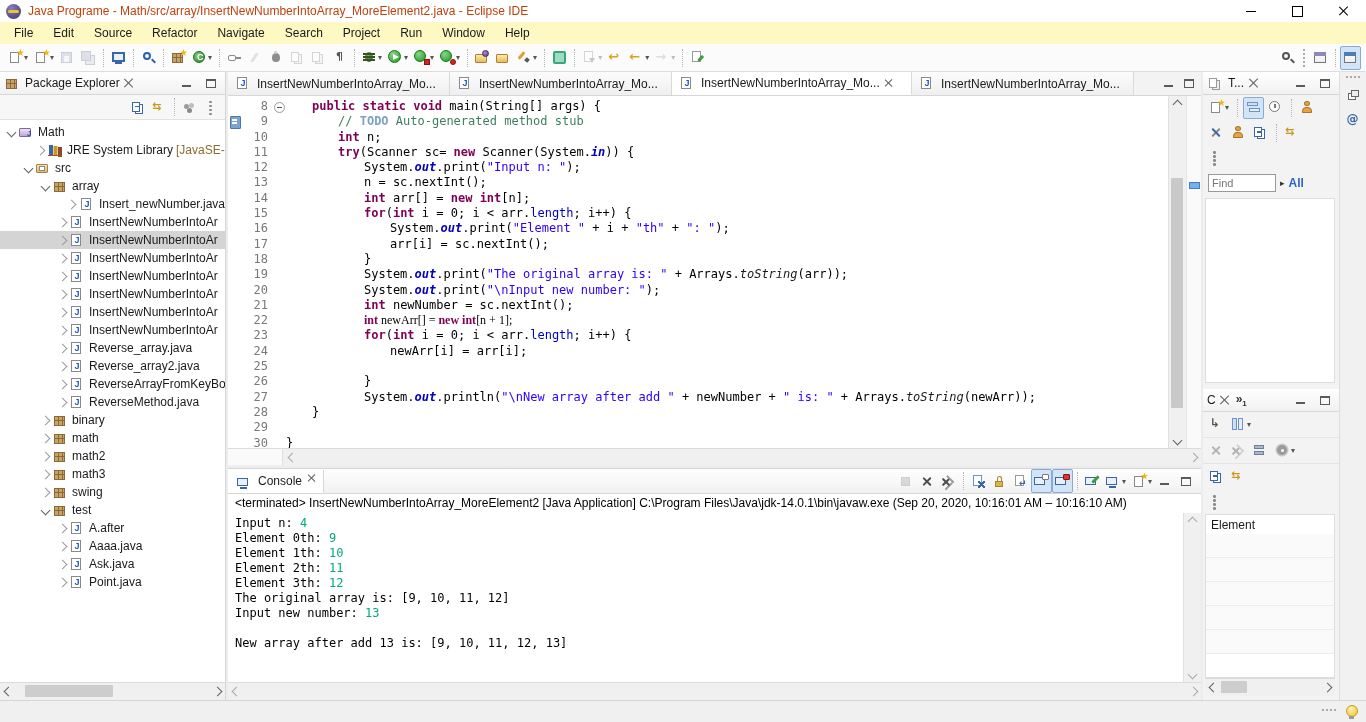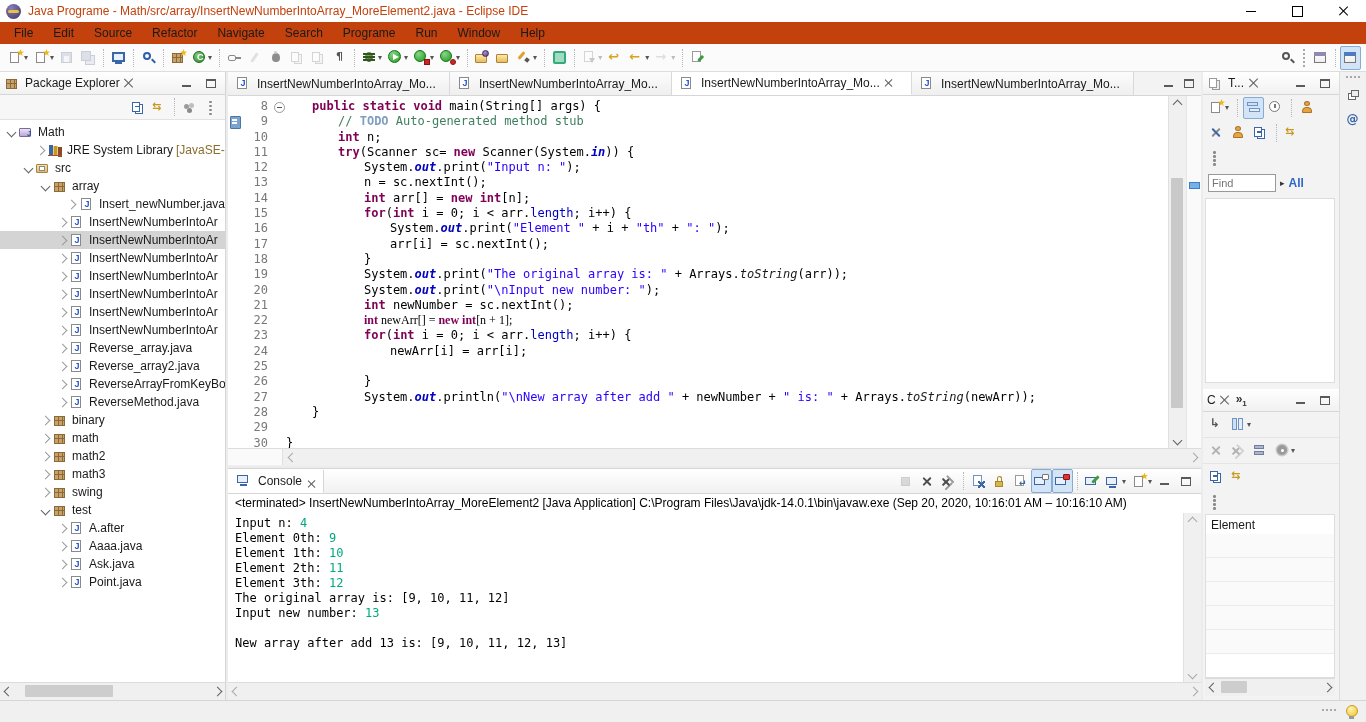--- a/index.html
+++ b/index.html
@@ -12,21 +12,21 @@
   .win-controls{margin-left:auto;display:flex;height:22px}
   .wbtn{width:46px;height:22px;display:flex;align-items:center;justify-content:center}
   .wmin{width:10px;height:1px;background:#000}
   .wmax{width:9px;height:9px;border:1px solid #000}
   .xicon{position:relative;width:10px;height:10px;display:inline-block;flex:0 0 auto}
   .xicon::before,.xicon::after{content:"";position:absolute;left:4.5px;top:-1px;width:1.4px;height:12px;background:#5f5f5f}
   .xicon::before{transform:rotate(45deg)}.xicon::after{transform:rotate(-45deg)}
   .xicon.dark::before,.xicon.dark::after{background:#000}
   .xicon.small{width:8px;height:8px}
   .xicon.small::before,.xicon.small::after{height:10px;left:3.5px}
-  .menubar{position:absolute;top:22px;left:0;width:1366px;height:22px;background:#c2410c;display:flex;align-items:center;padding-left:4px;box-sizing:border-box}
+  .menubar{position:absolute;top:22px;left:0;width:1366px;height:22px;background:#fef9c3;display:flex;align-items:center;padding-left:4px;box-sizing:border-box}
   .menu-item{padding:2px 10px;white-space:nowrap}
   .toolbar{position:absolute;top:44px;left:0;width:1366px;height:28px;background:#fbfbfb;border-bottom:1px solid #ddd;display:flex;align-items:center;padding:0 5px;box-sizing:border-box}
   .tb-btn{height:22px;display:flex;align-items:center;padding:0 1px;border:1px solid transparent;border-radius:2px}
   .tb-btn.dis{opacity:.38}
   .tb-btn.act{background:#d2e4f5;border-color:#86abd4}
   .dd{font-size:8px;color:#555;margin:0 1px 0 0}
   .tb-sep{width:0;height:18px;border-left:1px dotted #b5b5b5;margin:0 4px}
   .tb-dots{width:0;height:18px;border-left:2px dotted #a9a9a9;margin:0 5px}
   .tb-space{flex:1}
   
@@ -179,21 +179,21 @@
   .vs-arrow{position:absolute;left:0;width:16px;height:16px;display:flex;align-items:center;justify-content:center}
   .vs-thumb{position:absolute;left:2px;width:12px;background:#c9c9c9;border-radius:1px}
   .ed-ruler{width:14px;background:#fafafa;border-left:1px solid #e6e6e6;position:relative}
   .ruler-mark{position:absolute;left:2px;width:9px;height:5px;background:#7ab0e8;border:1px solid #3f7fc4}
   .ed-hscroll{height:17px;background:#f0f0f0;border-top:1px solid #dcdcdc;position:relative}
   .ed-hscroll .gutterbox{position:absolute;left:0;top:0;width:54px;height:16px;background:#fafafa;border-right:1px solid #e0e0e0}
   .hsplit{height:2px;background:#ececec}
   
   .console{flex:1;display:flex;flex-direction:column;background:#fff;border-top:1px solid #d6d6d6}
   .con-header{height:24px;background:linear-gradient(#fff,#f1f1f1);border-bottom:1px solid #d6d6d6;display:flex;align-items:center}
-  .view-tab{height:23px;display:flex;align-items:flex-end;gap:5px;padding:4px 8px;background:#fff;border-right:1px solid #d6d6d6;border-bottom:1px solid #fff;box-sizing:border-box}
+  .view-tab{height:23px;display:flex;align-items:flex-start;gap:5px;padding:4px 8px;background:#fff;border-right:1px solid #d6d6d6;border-bottom:1px solid #fff;box-sizing:border-box}
   .con-icons{margin-left:auto;display:flex;align-items:center;padding-right:4px}
   .con-status{height:17px;padding:2px 0 0 7px;white-space:nowrap;overflow:hidden;color:#000}
   .con-bodywrap{flex:1;display:flex;overflow:hidden}
   .con-output{flex:1;font:12px/15px "DejaVu Sans Mono",monospace;padding:3px 0 0 7px;overflow:hidden}
   .cl-o{color:#000}
   .cl-i{color:#00a97e}
   .con-vscroll{width:17px;background:#f0f0f0;border-left:1px solid #e0e0e0;position:relative}
   
   .rightcol{width:136px;display:flex;flex-direction:column;background:#f3f3f3}
   .rpanel{background:#f3f3f3;display:flex;flex-direction:column}
@@ -244,21 +244,21 @@
     </div>
   </div>
 
   <div class="menubar">
       <span class="menu-item">File</span>
       <span class="menu-item">Edit</span>
       <span class="menu-item">Source</span>
       <span class="menu-item">Refactor</span>
       <span class="menu-item">Navigate</span>
       <span class="menu-item">Search</span>
-      <span class="menu-item">Programe</span>
+      <span class="menu-item">Project</span>
       <span class="menu-item">Run</span>
       <span class="menu-item">Window</span>
       <span class="menu-item">Help</span>
     </div>
 
   <div class="toolbar">
       <span class="tb-btn">
         <span class="gi g-docstar"></span>
         <span class="dd">▾</span>
       </span>

